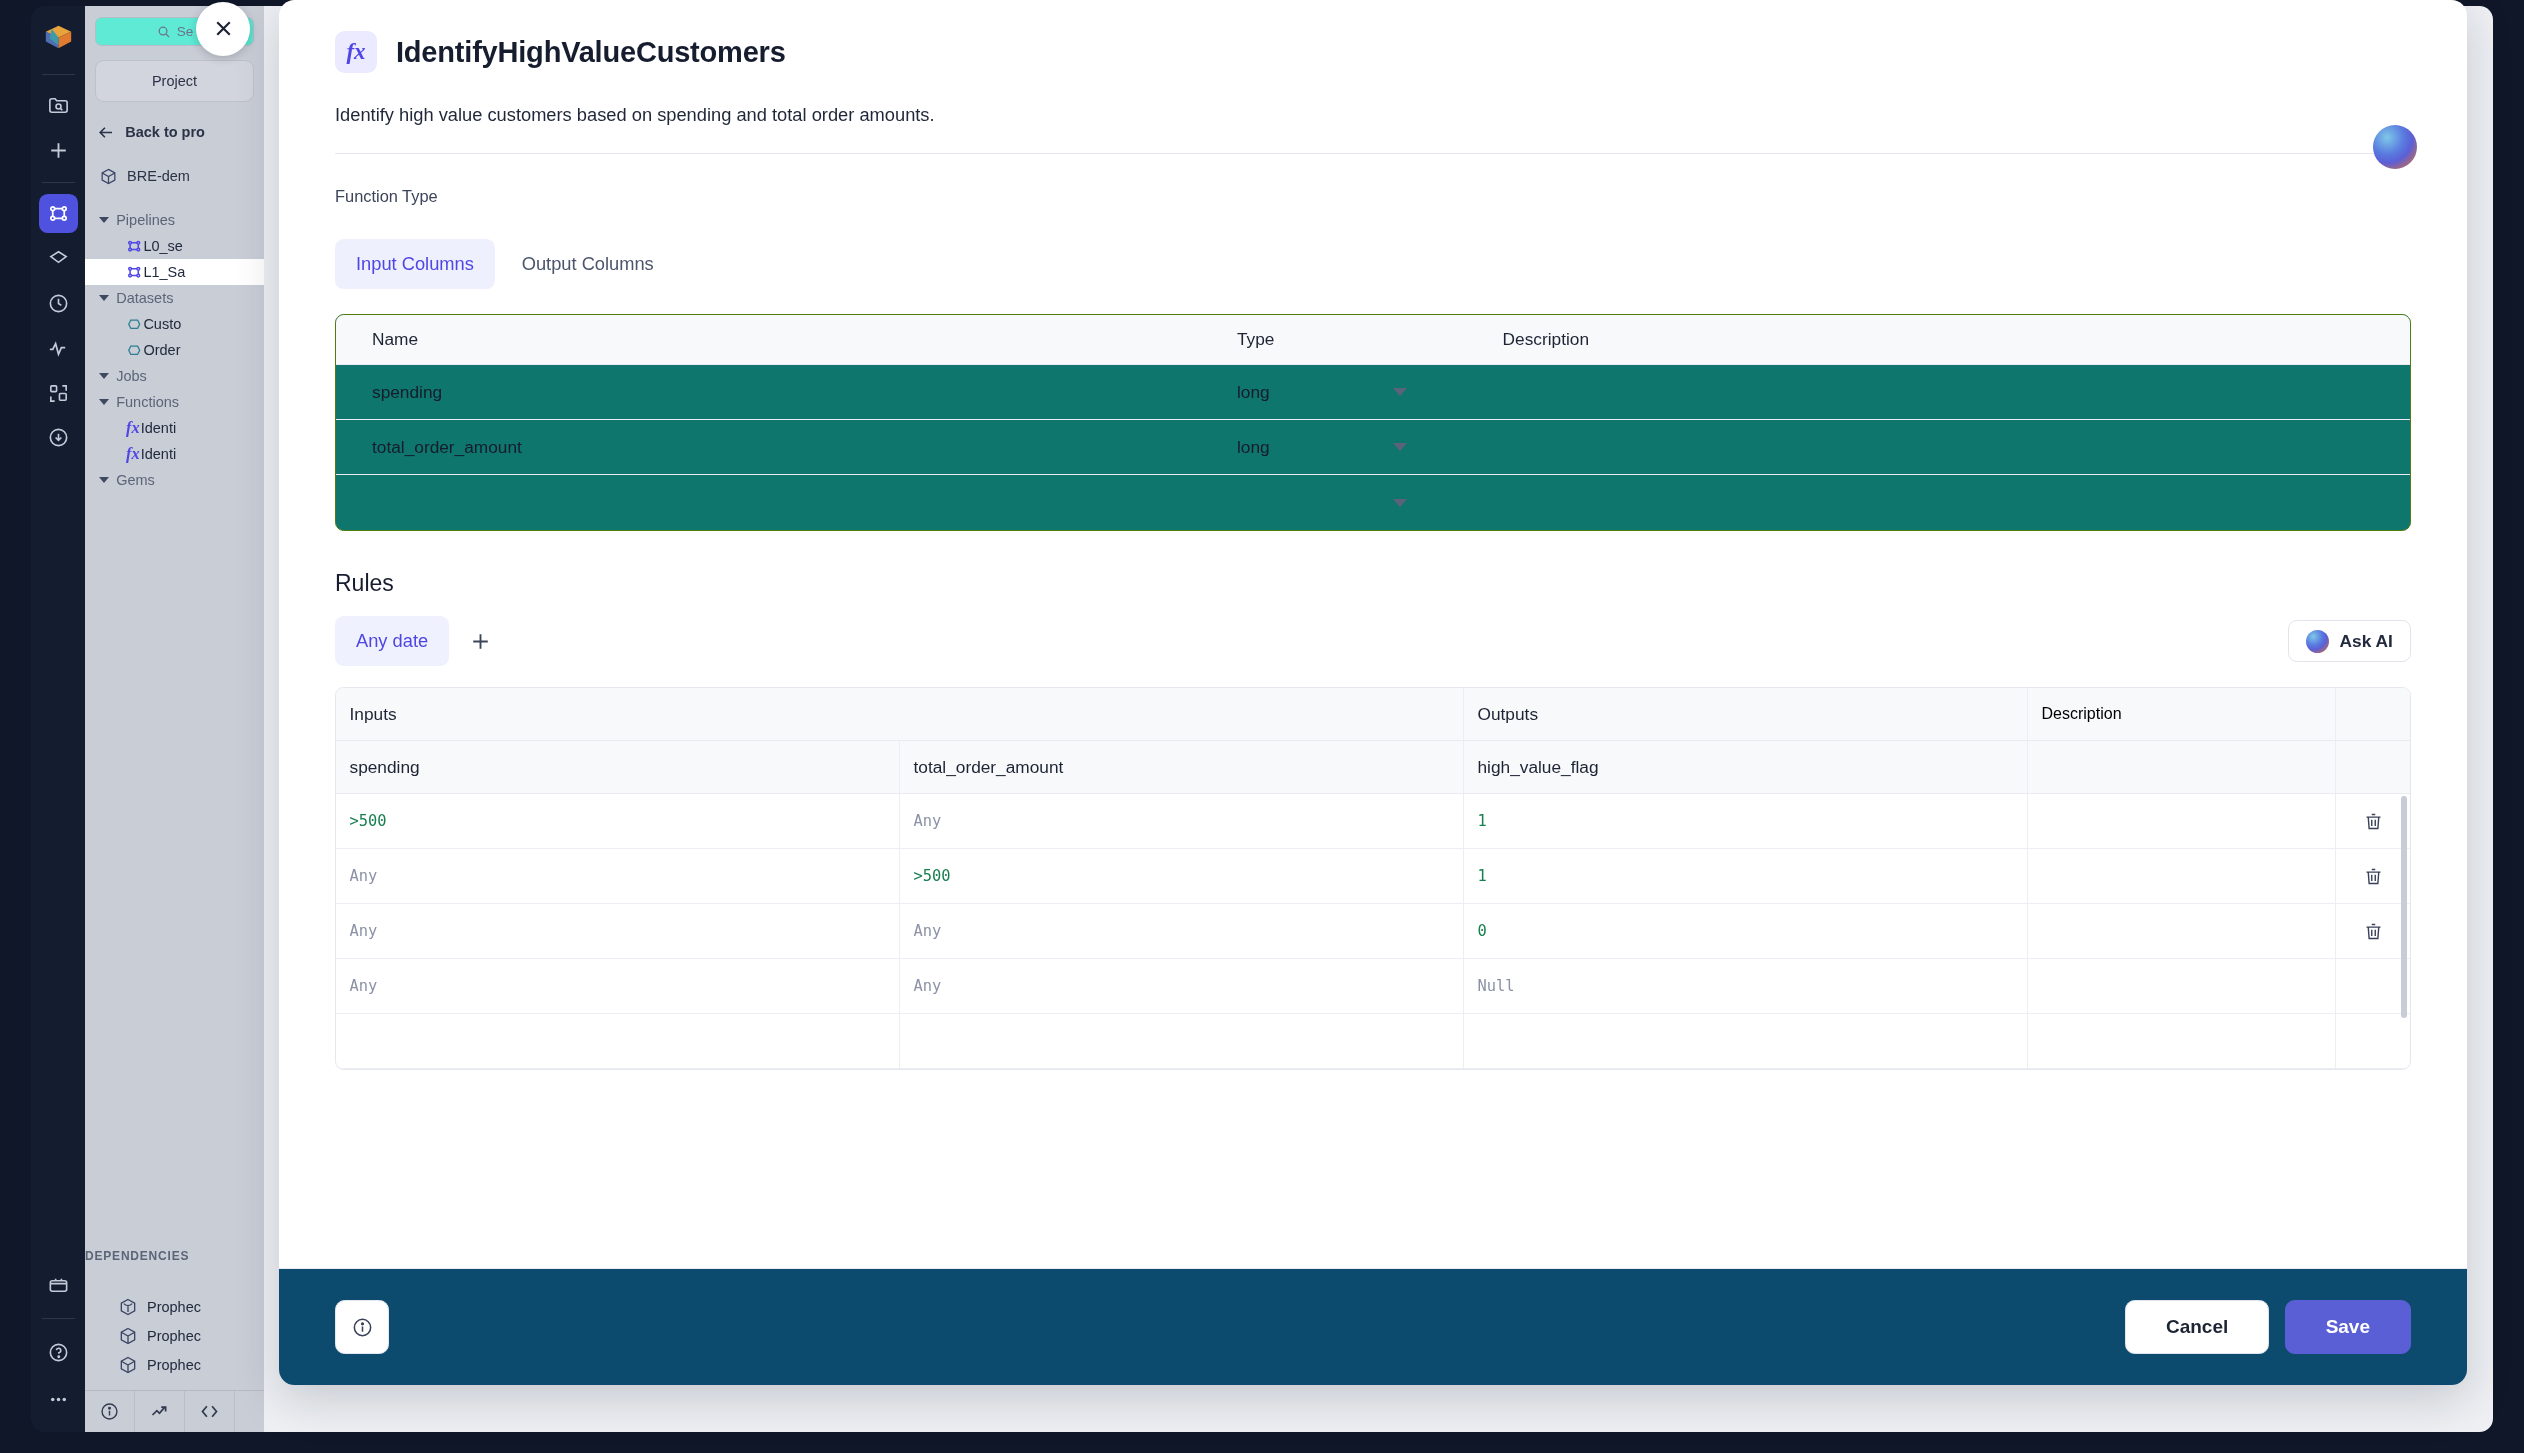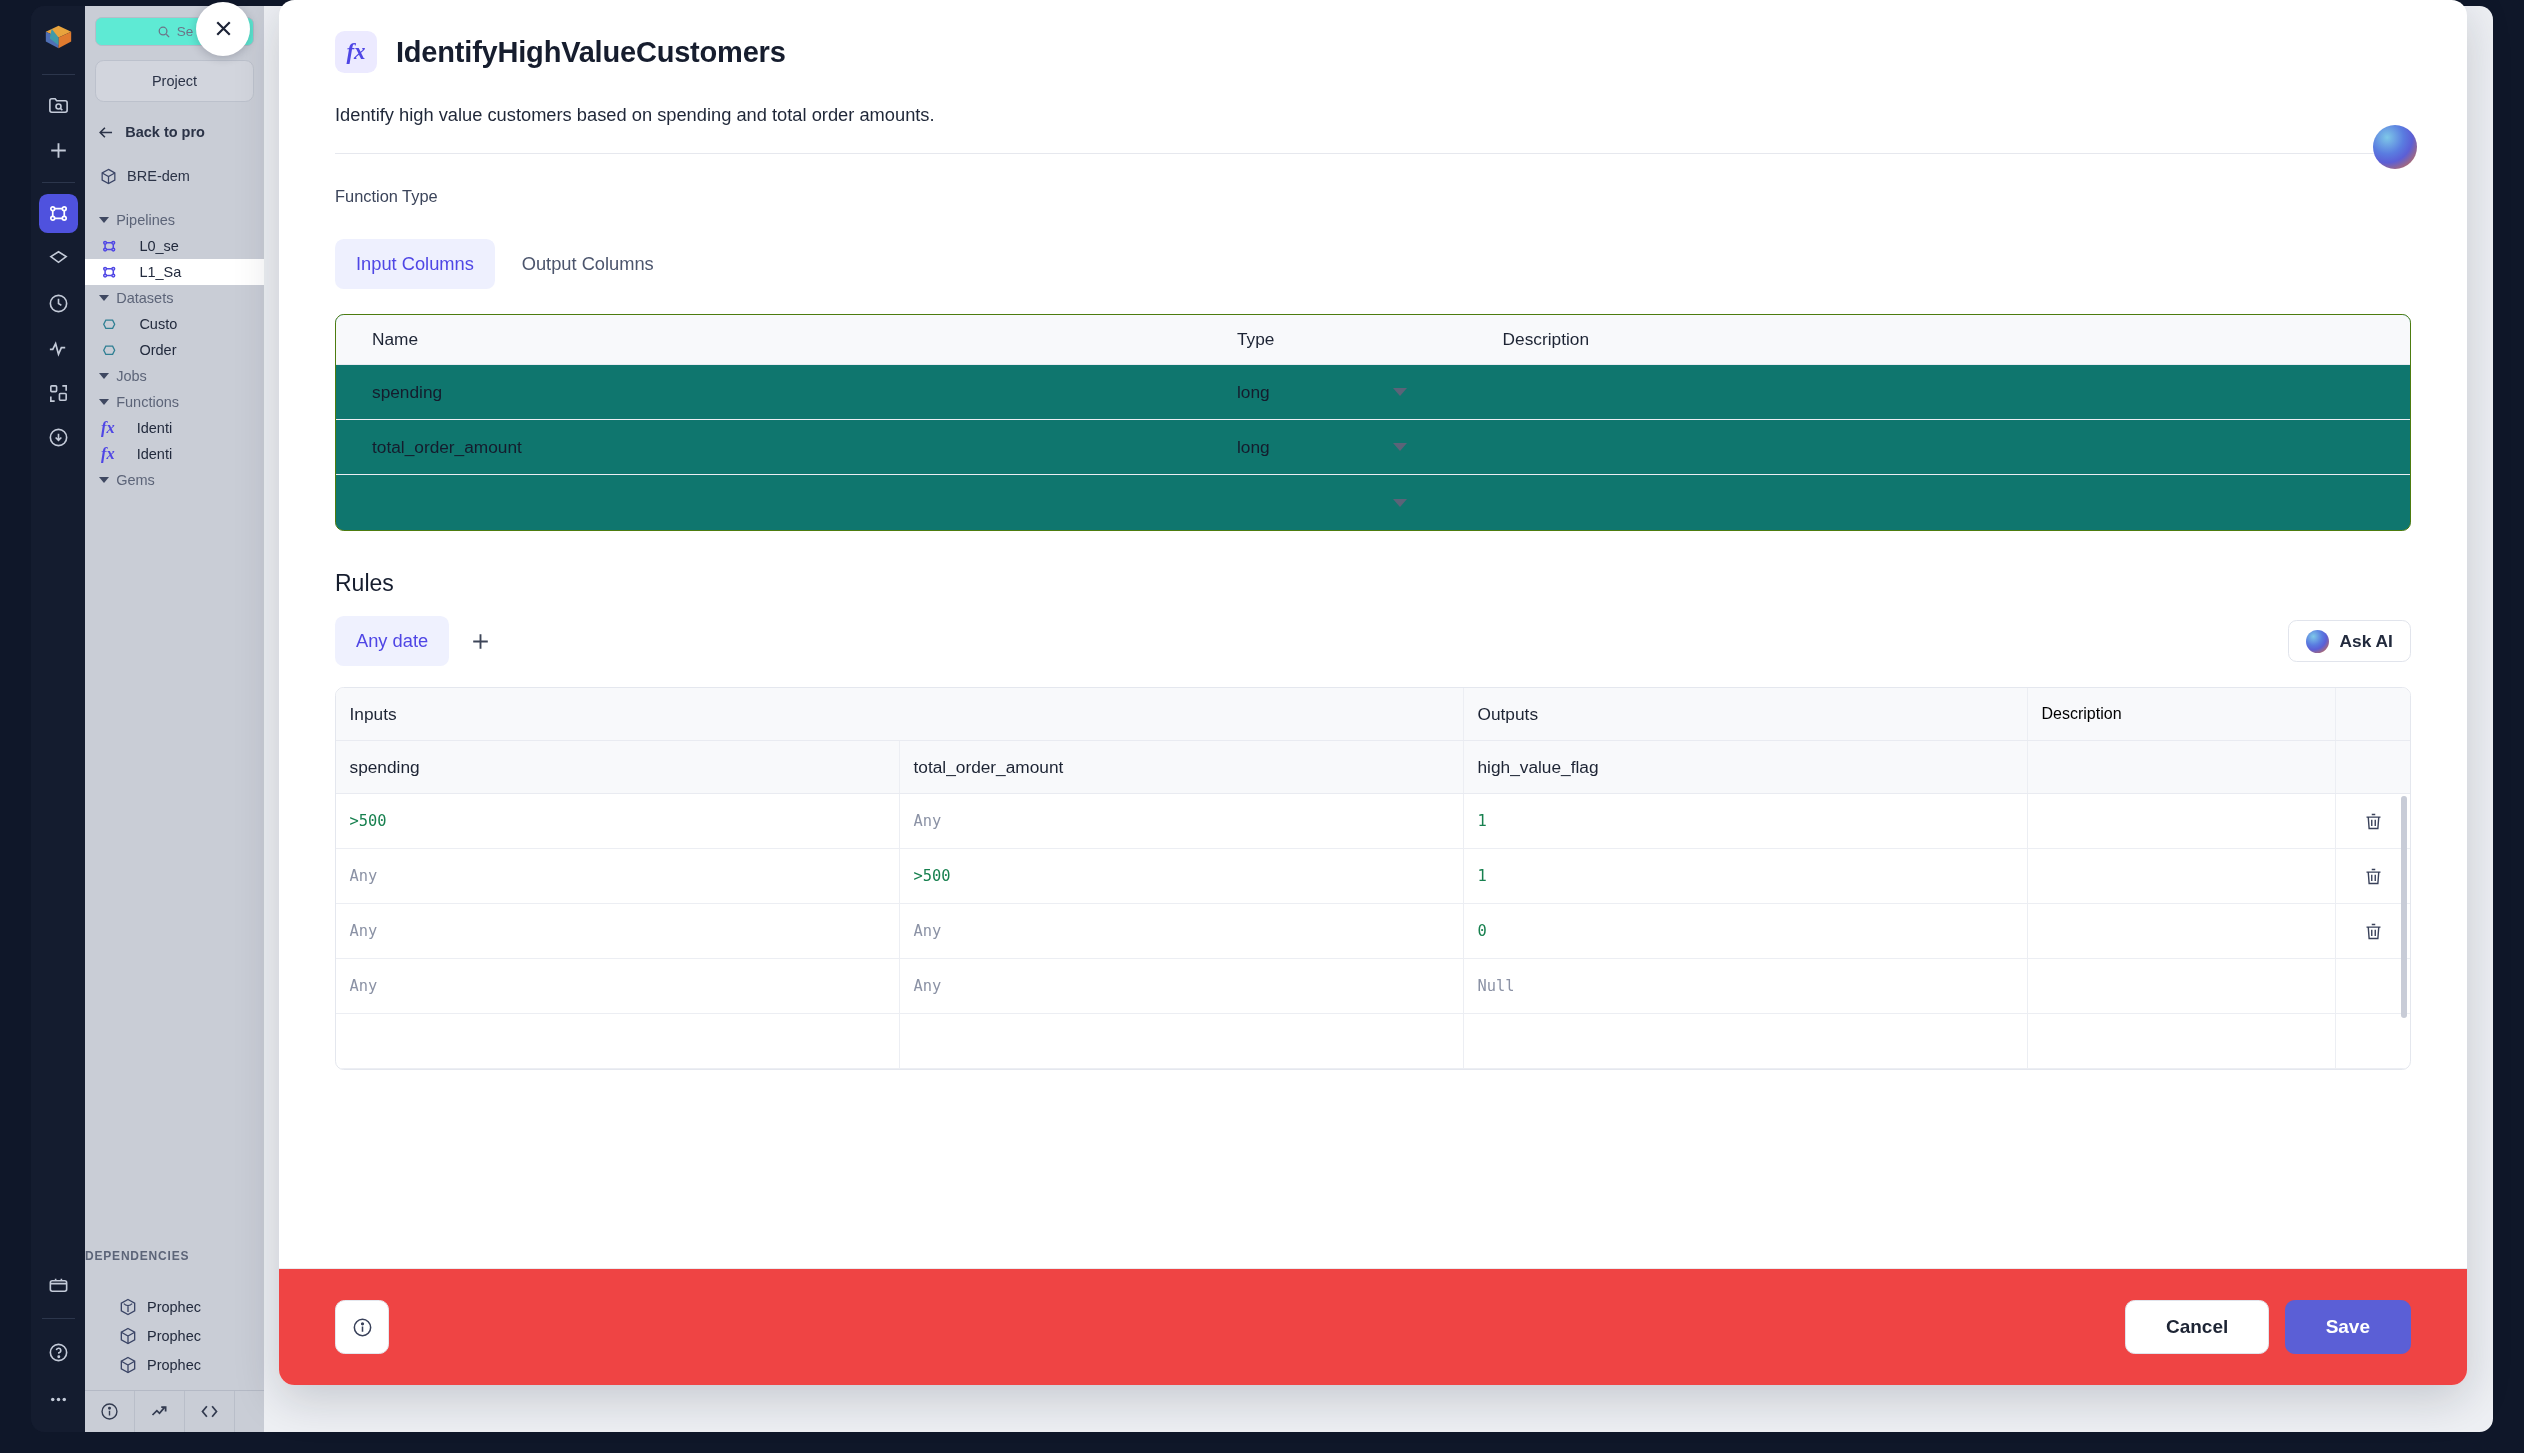--- a/index.html
+++ b/index.html
@@ -76,22 +76,22 @@
     font-size: 14.5px; white-space: nowrap;
   }
   .tree { margin-top: 21px; }
   .tree-group {
     display: flex; align-items: center; gap: 7.7px;
     height: 26px; padding-left: 13.5px;
     color: #5c6478; font-size: 14.5px; white-space: nowrap;
   }
   .caret { width: 0; height: 0; border-left: 5.8px solid transparent; border-right: 5.8px solid transparent; border-top: 6.7px solid #3f4861; }
   .tree-item {
-    display: flex; align-items: center; gap: 22px;
-    height: 26px; padding-left: 16px;
+    display: flex; align-items: center; gap: 1px;
+    height: 26px; padding-left: 41px;
     font-size: 14.5px; color: #222a3d; white-space: nowrap;
   }
   .tree-item.selected { background: #ffffff; }
   .deps-title {
     position: absolute; left: 0; right: 0; bottom: 169px;
     font-size: 12px; letter-spacing: 0.8px;
     font-weight: 700; color: #5c6478;
   }
   .deps-list { position: absolute; left: 16px; right: 0; bottom: 53px; }
   .dep-item { display: flex; align-items: center; gap: 8.7px; height: 29px; padding-left: 17.3px; font-size: 14.5px; color: #222a3d; white-space: nowrap; }
@@ -211,21 +211,21 @@
   .v-any { color: #8b92a5; }
   .v-val { color: #17804f; }
   .v-null{ color: #8b92a5; }
   .trash { color: #39415a; }
   .rt-scroll {
     position: absolute; right: 2.9px; top: 108px; width: 5.8px; height: 222px;
     background: #c8ccd7; border-radius: 2.9px;
   }
 
   .modal-foot {
-    height: 117px; border-top: 1px solid #e9ebf1; background: #ef4444;
+    height: 117px; border-top: 1px solid #e9ebf1; background: #0c4a6e;
     display: flex; align-items: center; padding: 0 56px; gap: 15.4px;
   }
   .info-btn {
     width: 54px; height: 54px; border: 1px solid #e4e7ee; border-radius: 9.6px;
     display: flex; align-items: center; justify-content: center; color: #39415a; background: #fff;
   }
   .btn {
     height: 54px; padding: 0 40px; border-radius: 9.6px; font-size: 19px; font-weight: 700;
     display: flex; align-items: center; justify-content: center;
   }

